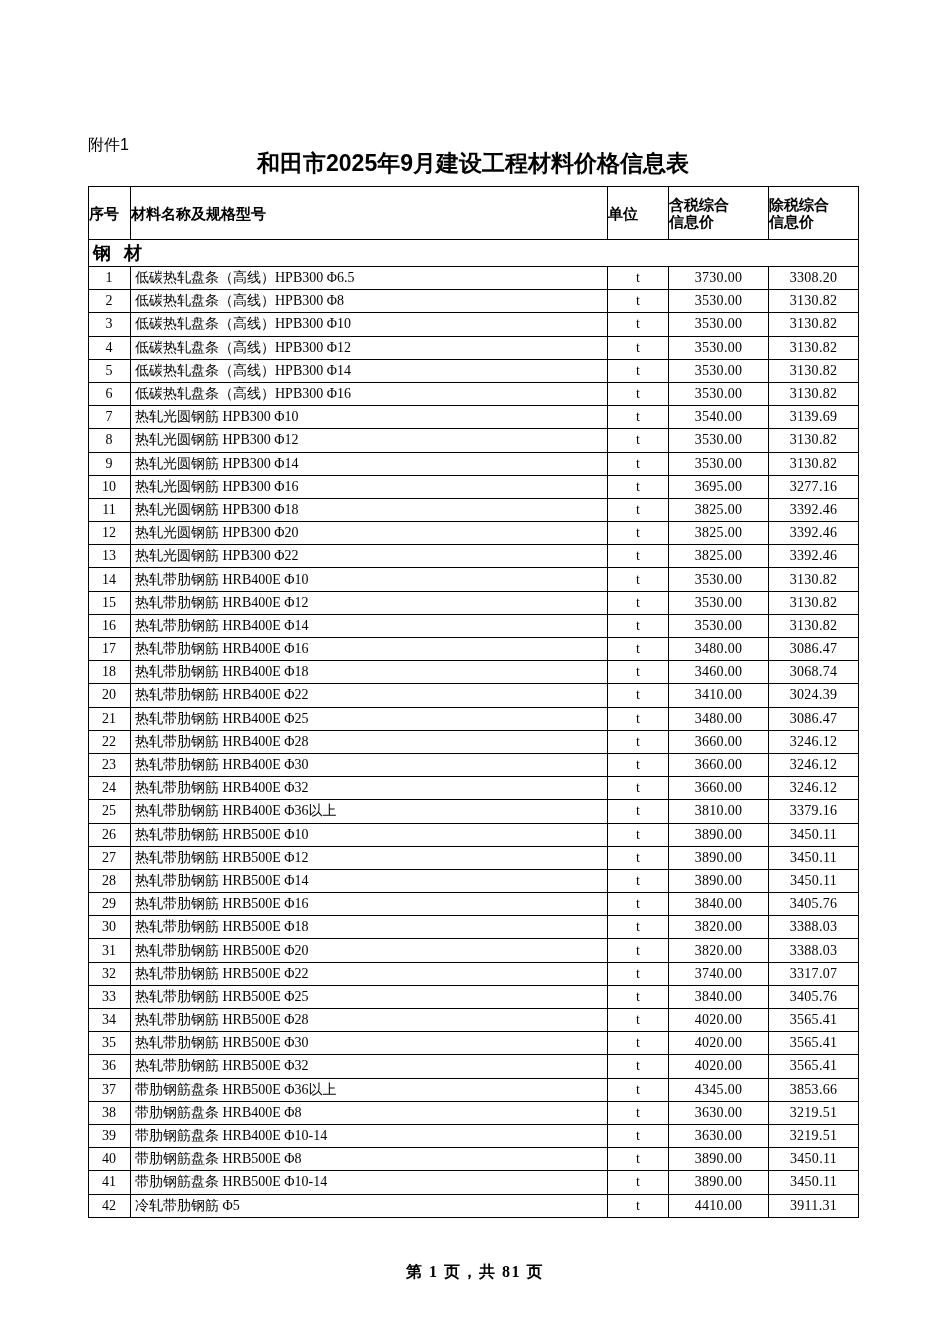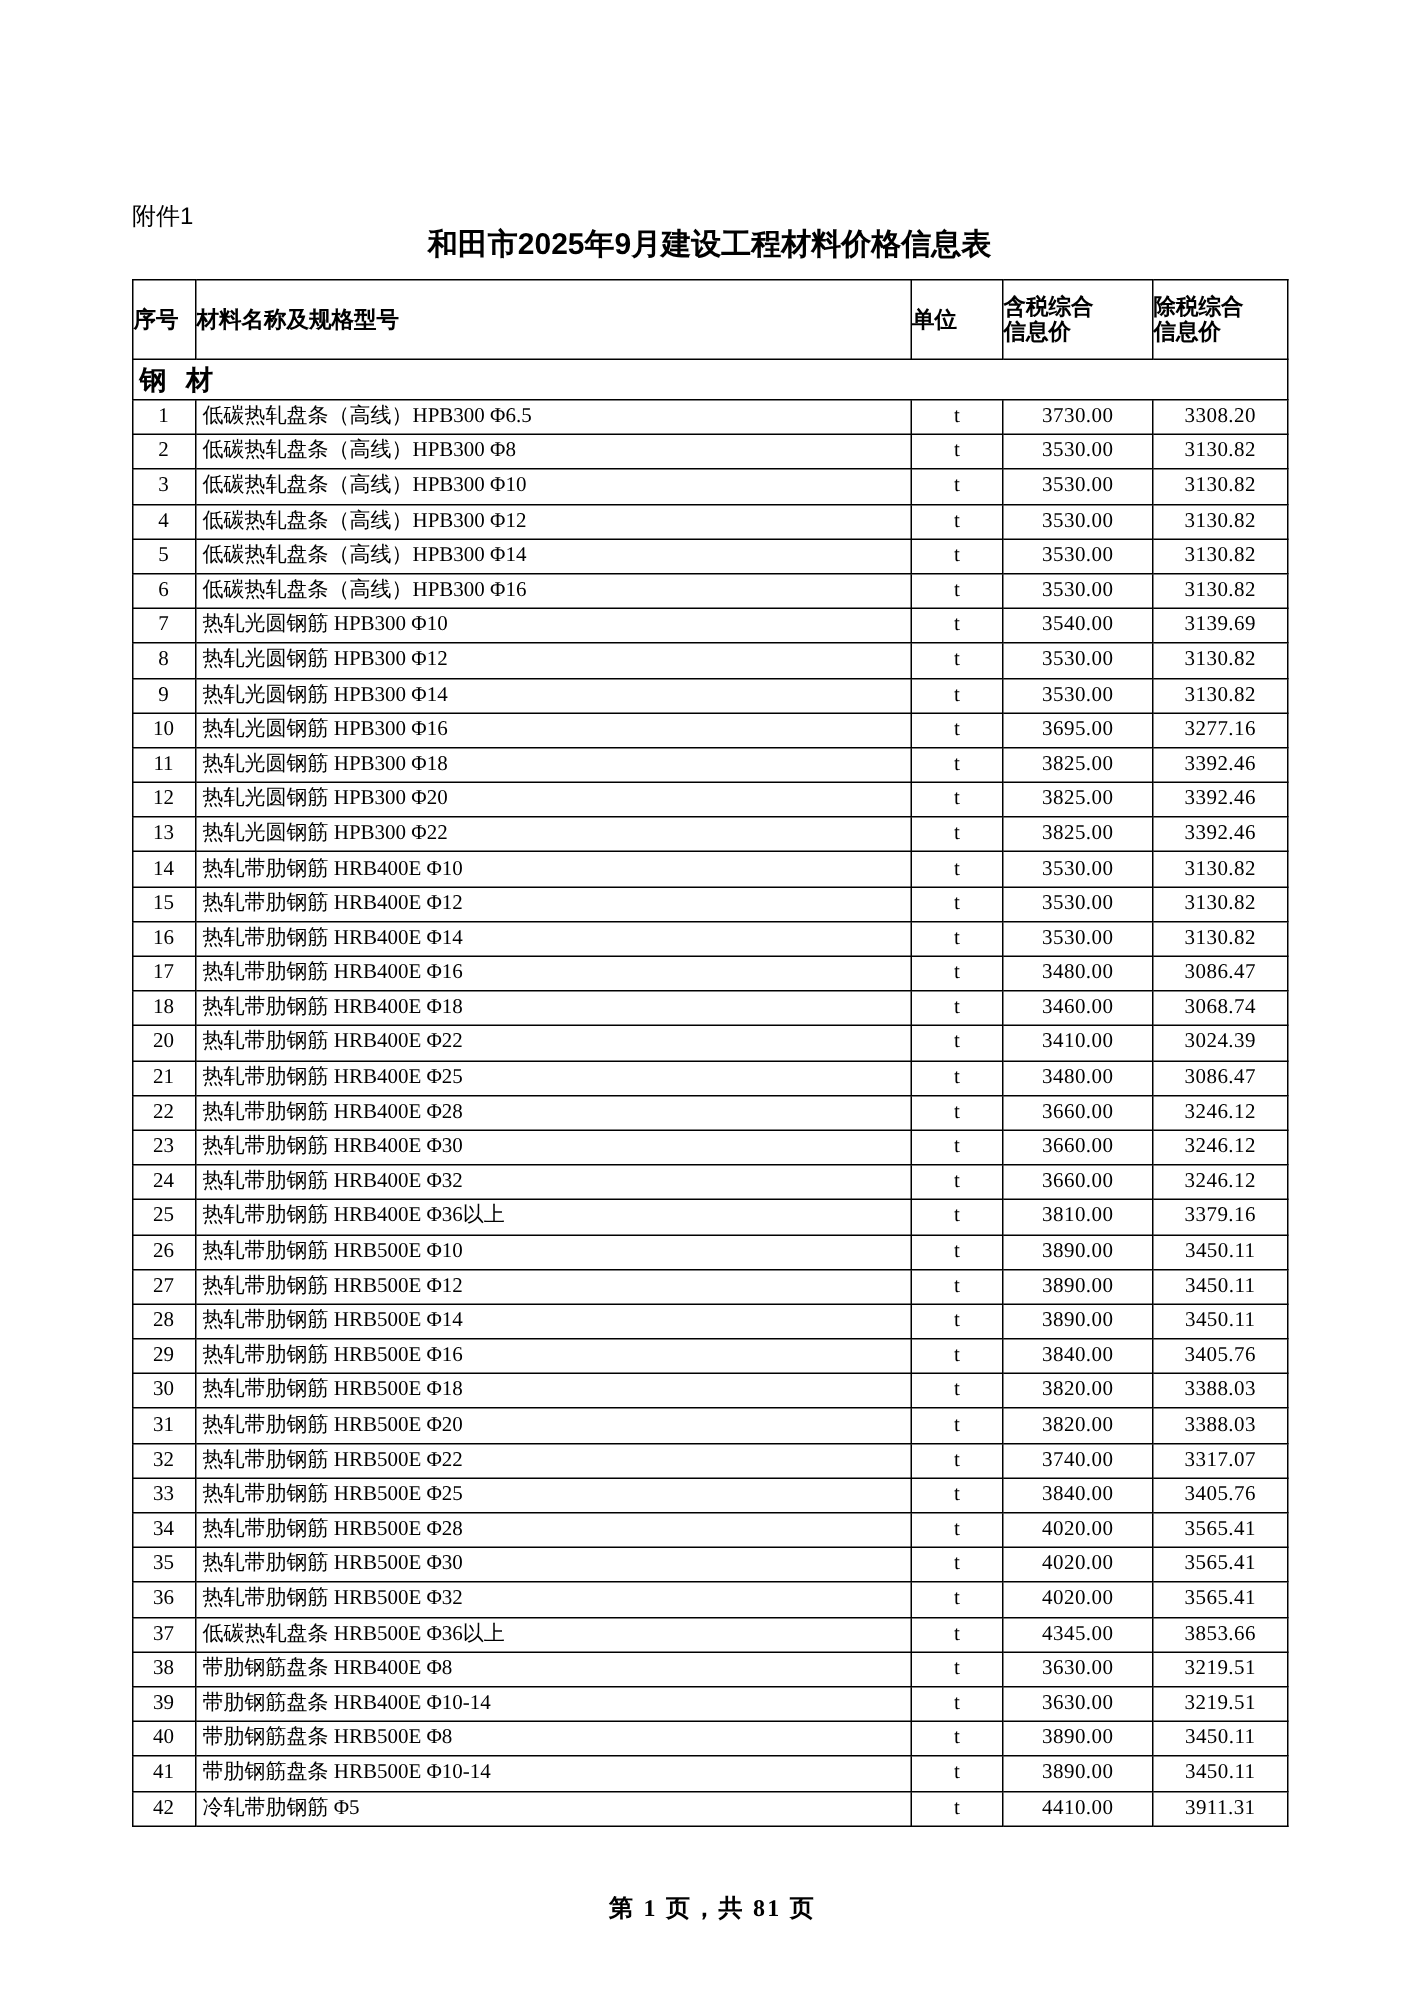--- a/index.html
+++ b/index.html
@@ -37,21 +37,21 @@
   }
 
   
   .doc-title {
     position: absolute;
     left: 88px;
     top: 148px;
     width: 770px;
     text-align: center;
     font-family: "Liberation Sans", "DejaVu Sans", sans-serif;
-    font-size: 20px;
+    font-size: 23px;
     font-weight: bold;
     line-height: 30px;
     white-space: nowrap;
   }
 
   
   .price-table {
     position: absolute;
     left: 88px;
     top: 186px;
@@ -412,21 +412,21 @@
         </tr>
         <tr class="data-row">
           <td class="cell-idx">36</td>
           <td class="cell-name">热轧带肋钢筋 HRB500E  Φ32</td>
           <td class="cell-unit">t</td>
           <td class="cell-price">4020.00</td>
           <td class="cell-price">3565.41</td>
         </tr>
         <tr class="data-row">
           <td class="cell-idx">37</td>
-          <td class="cell-name">低碳热轧盘条 HRB500E  Φ36以上</td>
+          <td class="cell-name">带肋钢筋盘条 HRB500E  Φ36以上</td>
           <td class="cell-unit">t</td>
           <td class="cell-price">4345.00</td>
           <td class="cell-price">3853.66</td>
         </tr>
         <tr class="data-row">
           <td class="cell-idx">38</td>
           <td class="cell-name">带肋钢筋盘条 HRB400E  Φ8</td>
           <td class="cell-unit">t</td>
           <td class="cell-price">3630.00</td>
           <td class="cell-price">3219.51</td>

